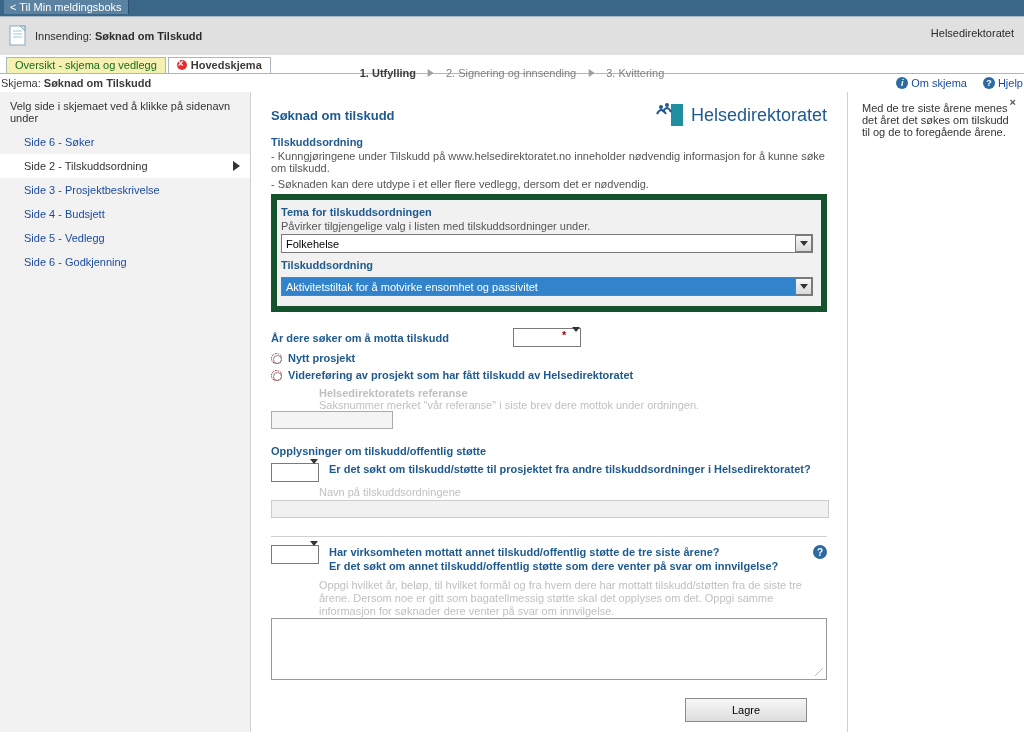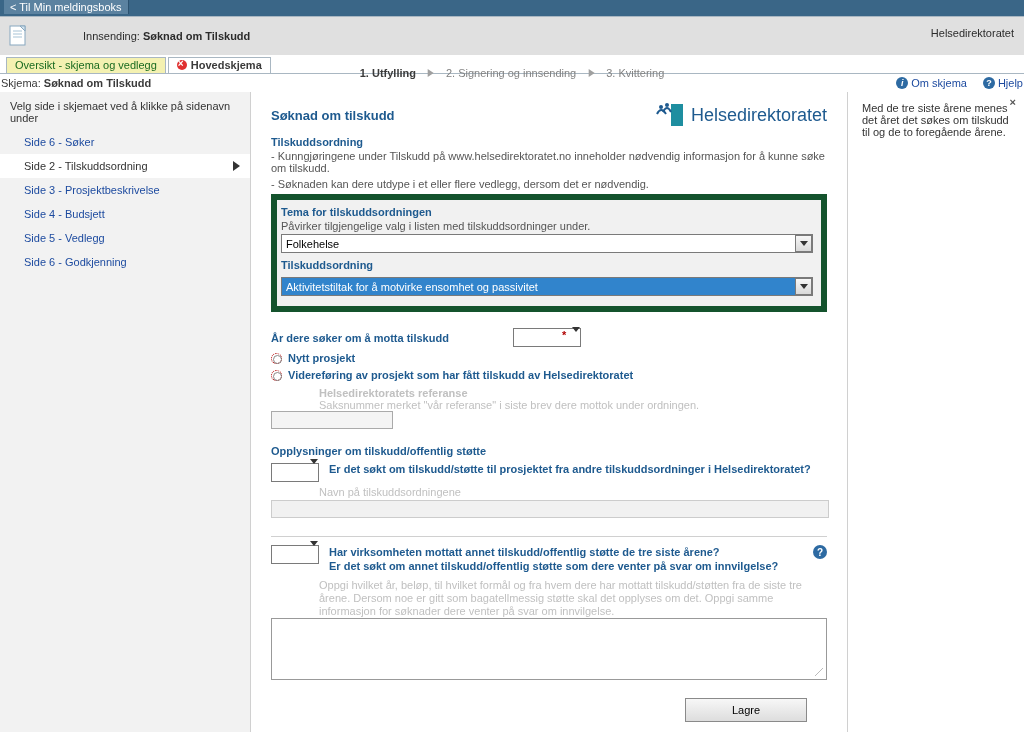--- a/index.html
+++ b/index.html
@@ -29,21 +29,20 @@
   align-items: center;
   border-right: 1px solid #2c5270;
 }
 .header {
   background: #e0e0e0;
   display: flex;
   align-items: center;
   height: 38px;
   border-top: 1px solid #a9b7c2;
   position: relative;
-  gap: 48px;
 }
 .header .doc-icon {
   width: 22px;
   height: 24px;
   margin: 0 5px 0 8px;
   position: relative;
 }
 .doc-icon svg { width: 22px; height: 24px; }
 .header .title { font-weight: normal; color: #2b2b2b; }
 .header .title b { font-weight: bold; }

